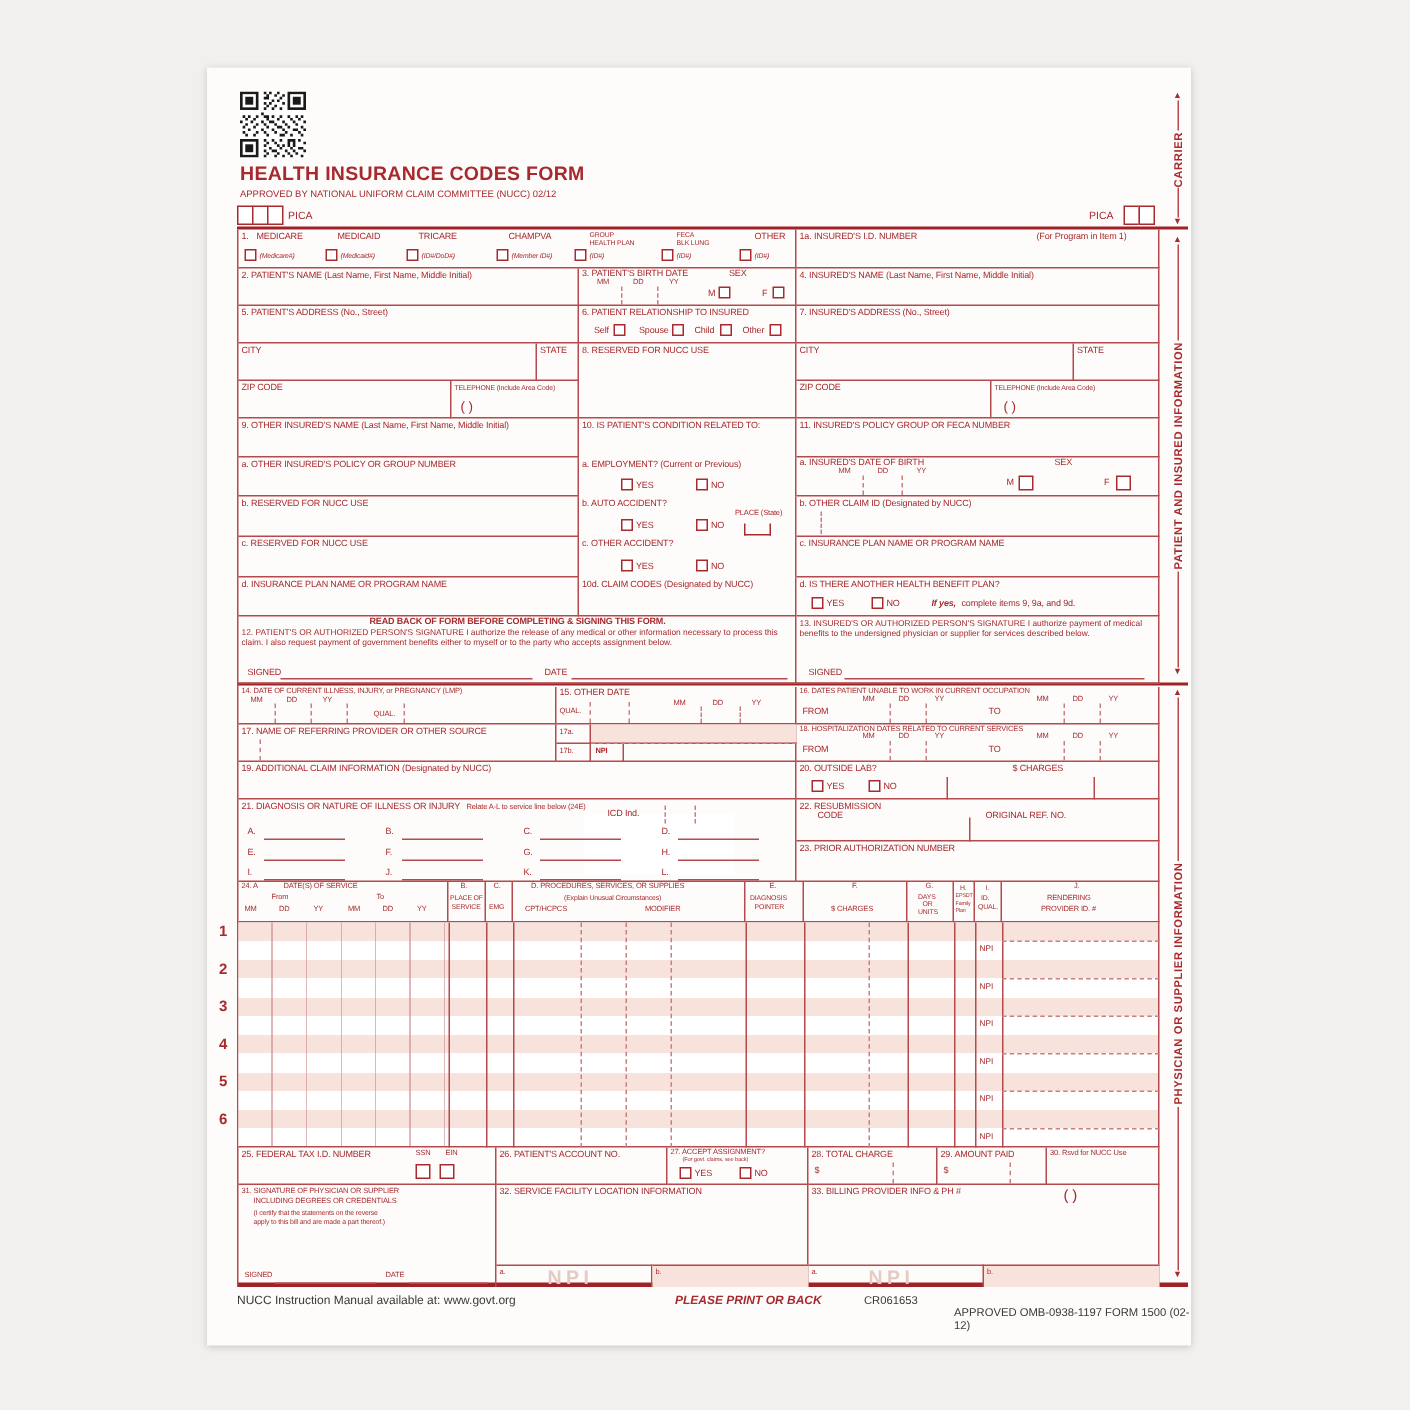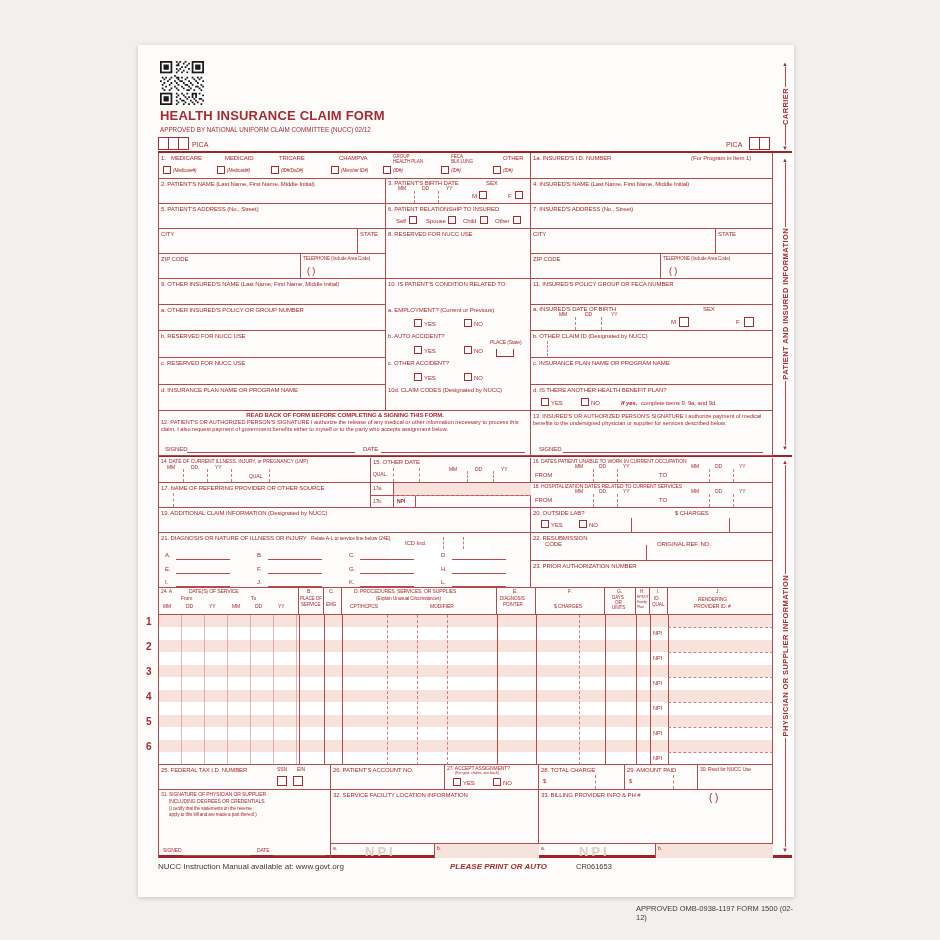--- a/index.html
+++ b/index.html
@@ -50,21 +50,21 @@
       <rect x="1" y="1" width="5" height="5" fill="#ffffff"></rect>
         <rect x="19" y="1" width="5" height="5" fill="#ffffff"></rect>
         <rect x="1" y="19" width="5" height="5" fill="#ffffff"></rect>
       <rect x="2" y="2" width="3" height="3"></rect>
         <rect x="20" y="2" width="3" height="3"></rect>
         <rect x="2" y="20" width="3" height="3"></rect>
       <path d="M9 0h1v1H9z M11 0h1v1h-1z M14 0h1v1h-1z M10 1h1v1h-1z M13 1h1v1h-1z M16 1h1v1h-1z M9 2h2v1H9z M15 2h1v1h-1z M12 3h1v1h-1z M14 3h1v1h-1z M9 4h1v1H9z M11 4h1v1h-1z M16 4h1v1h-1z M10 5h1v1h-1z M13 5h1v1h-1z M9 6h1v1H9z M12 6h1v1h-1z M15 6h1v1h-1z M8 8h1v1H8z M1 9h1v1H1z M3 9h1v1H3z M6 9h1v1H6z M9 9h2v1H9z M12 9h1v1h-1z M15 9h1v1h-1z M18 9h1v1h-1z M21 9h1v1h-1z M23 9h1v1h-1z M2 10h1v1H2z M5 10h1v1H5z M10 10h1v1h-1z M14 10h1v1h-1z M19 10h1v1h-1z M22 10h1v1h-1z M0 11h1v1H0z M4 11h1v1H4z M8 11h1v1H8z M11 11h2v1h-2z M16 11h1v1h-1z M20 11h1v1h-1z M24 11h1v1h-1z M2 12h1v1H2z M6 12h1v1H6z M9 12h1v1H9z M13 12h1v1h-1z M17 12h1v1h-1z M21 12h1v1h-1z M1 13h1v1H1z M5 13h1v1H5z M10 13h1v1h-1z M14 13h2v1h-2z M18 13h1v1h-1z M23 13h1v1h-1z M3 14h1v1H3z M8 14h1v1H8z M12 14h1v1h-1z M16 14h1v1h-1z M20 14h2v1h-2z M24 14h1v1h-1z M1 15h1v1H1z M6 15h1v1H6z M9 15h1v1H9z M13 15h1v1h-1z M17 15h1v1h-1z M22 15h1v1h-1z M2 16h1v1H2z M5 16h1v1H5z M10 16h1v1h-1z M15 16h2v1h-2z M19 16h1v1h-1z M23 16h1v1h-1z M9 18h1v1H9z M12 18h1v1h-1z M15 18h1v1h-1z M18 18h3v1h-3z M22 18h1v1h-1z M10 19h1v1h-1z M13 19h1v1h-1z M18 19h1v1h-1z M20 19h1v1h-1z M24 19h1v1h-1z M9 20h1v1H9z M14 20h1v1h-1z M16 20h1v1h-1z M18 20h1v1h-1z M20 20h1v1h-1z M11 21h1v1h-1z M15 21h1v1h-1z M19 21h1v1h-1z M22 21h2v1h-2z M9 22h1v1H9z M12 22h2v1h-2z M17 22h1v1h-1z M20 22h1v1h-1z M24 22h1v1h-1z M10 23h1v1h-1z M14 23h1v1h-1z M18 23h1v1h-1z M21 23h1v1h-1z M9 24h1v1H9z M13 24h1v1h-1z M16 24h1v1h-1z M19 24h1v1h-1z M23 24h1v1h-1z"></path>
     </g>
   </svg>
 
-  <div class="abs b" style="left:22px;top:63px;font-size:13px;letter-spacing:0.2px;">HEALTH INSURANCE CLAIM FORM</div>
+  <div class="abs b" style="left:22px;top:63px;font-size:13px;letter-spacing:0.2px;">HEALTH INSURANCE CODES FORM</div>
   <div class="abs" style="left:22px;top:81px;font-size:6.3px;">APPROVED BY NATIONAL UNIFORM CLAIM COMMITTEE (NUCC) 02/12</div>
 
   <span class="cb" style="left:20px;top:92px;width:11px;height:13px;"></span>
   <span class="cb" style="left:30px;top:92px;width:11px;height:13px;"></span>
   <span class="cb" style="left:40px;top:92px;width:11px;height:13px;"></span>
   <span class="abs" style="left:54px;top:96px;font-size:7px;">PICA</span>
   <span class="abs" style="left:588px;top:96px;font-size:7px;">PICA</span>
   <span class="cb" style="left:611px;top:92px;width:11px;height:13px;"></span>
   <span class="cb" style="left:621px;top:92px;width:11px;height:13px;"></span>
 
@@ -551,23 +551,23 @@
         <span class="l l5" style="left:2px;top:2px;">a.</span>
         <span class="abs npi-wm" style="left:40px;top:0;">NPI</span>
       </div>
       <div class="abs pink" style="left:117px;top:53px;width:117px;height:15px;border-top:1px solid #b5494d;box-sizing:border-box;">
         <span class="l l5" style="left:2px;top:2px;">b.</span>
       </div>
     </div>
   </div>
 
   <div class="abs footer-black" style="left:20px;top:817px;font-size:8px;">NUCC Instruction Manual available at: www.govt.org</div>
-  <div class="abs b" style="left:312px;top:817px;font-size:8px;font-style:italic;color:#a82a2e;">PLEASE PRINT OR AUTO</div>
+  <div class="abs b" style="left:312px;top:817px;font-size:8px;font-style:italic;color:#a82a2e;">PLEASE PRINT OR BACK</div>
   <div class="abs footer-black" style="left:438px;top:817px;font-size:7.5px;">CR061653</div>
-  <div class="abs footer-black" style="left:498px;top:859px;font-size:7.5px;">APPROVED OMB-0938-1197 FORM 1500 (02-12)</div>
+  <div class="abs footer-black" style="left:498px;top:825px;font-size:7.5px;">APPROVED OMB-0938-1197 FORM 1500 (02-12)</div>
 
   <div class="vsec" style="top:16px;height:90px;">
     <span class="ar">▲</span>
     <span class="ln"></span>
     <span class="txt">CARRIER</span>
     <span class="ln"></span>
     <span class="ar">▼</span>
   </div>
   <div class="vsec" style="top:112px;height:294px;">
     <span class="ar">▲</span>

